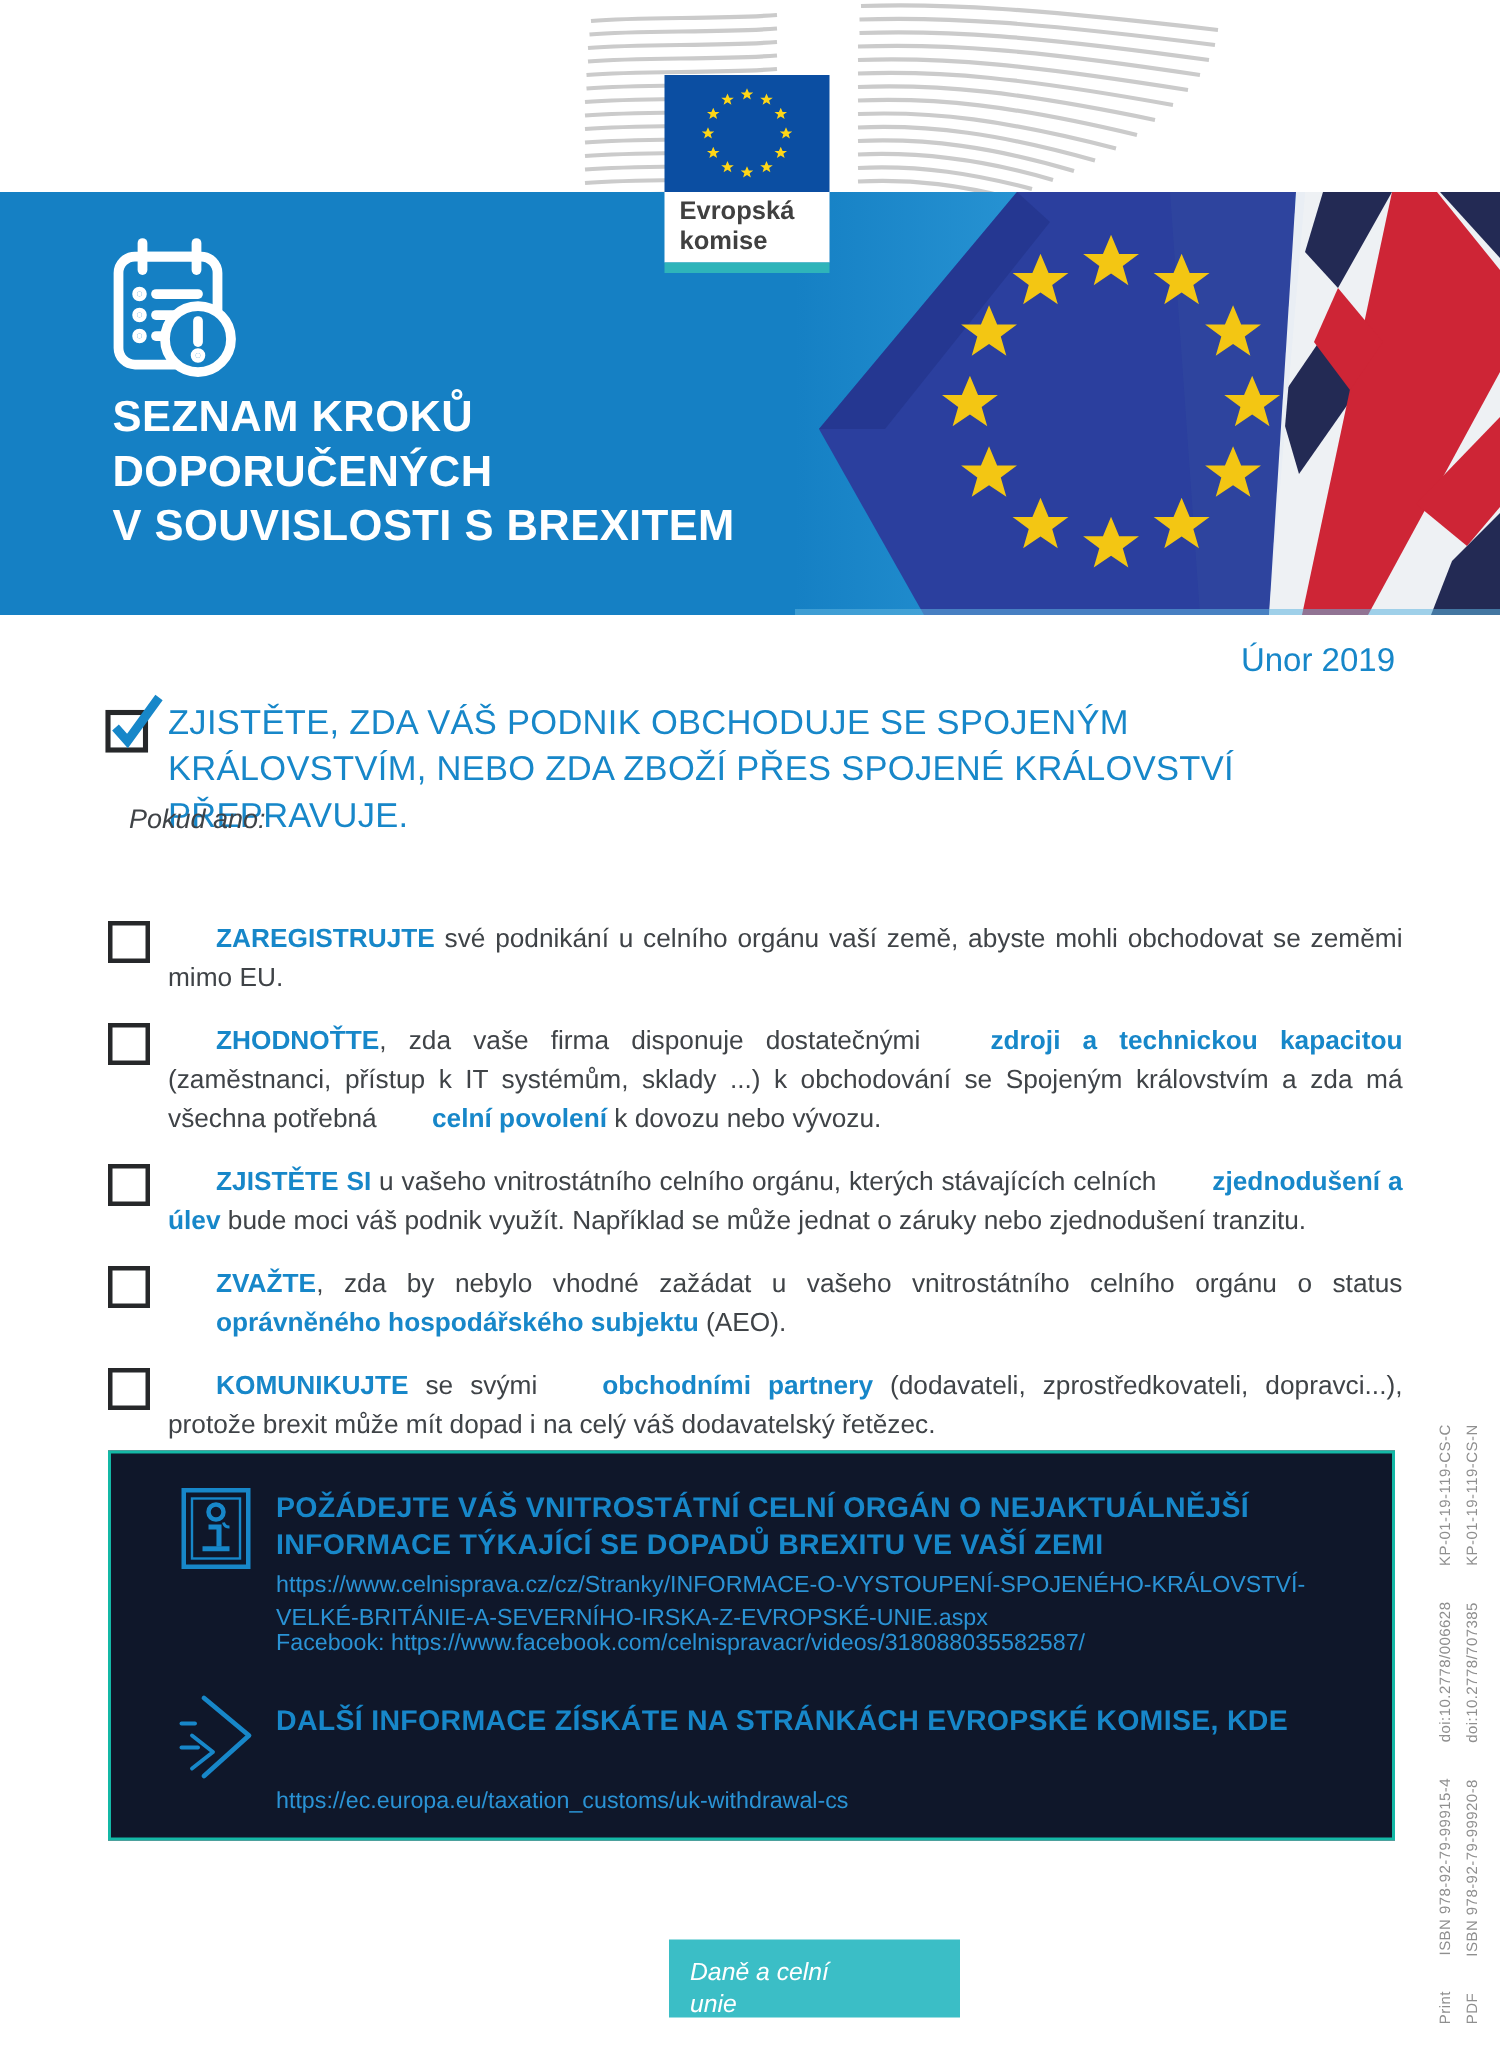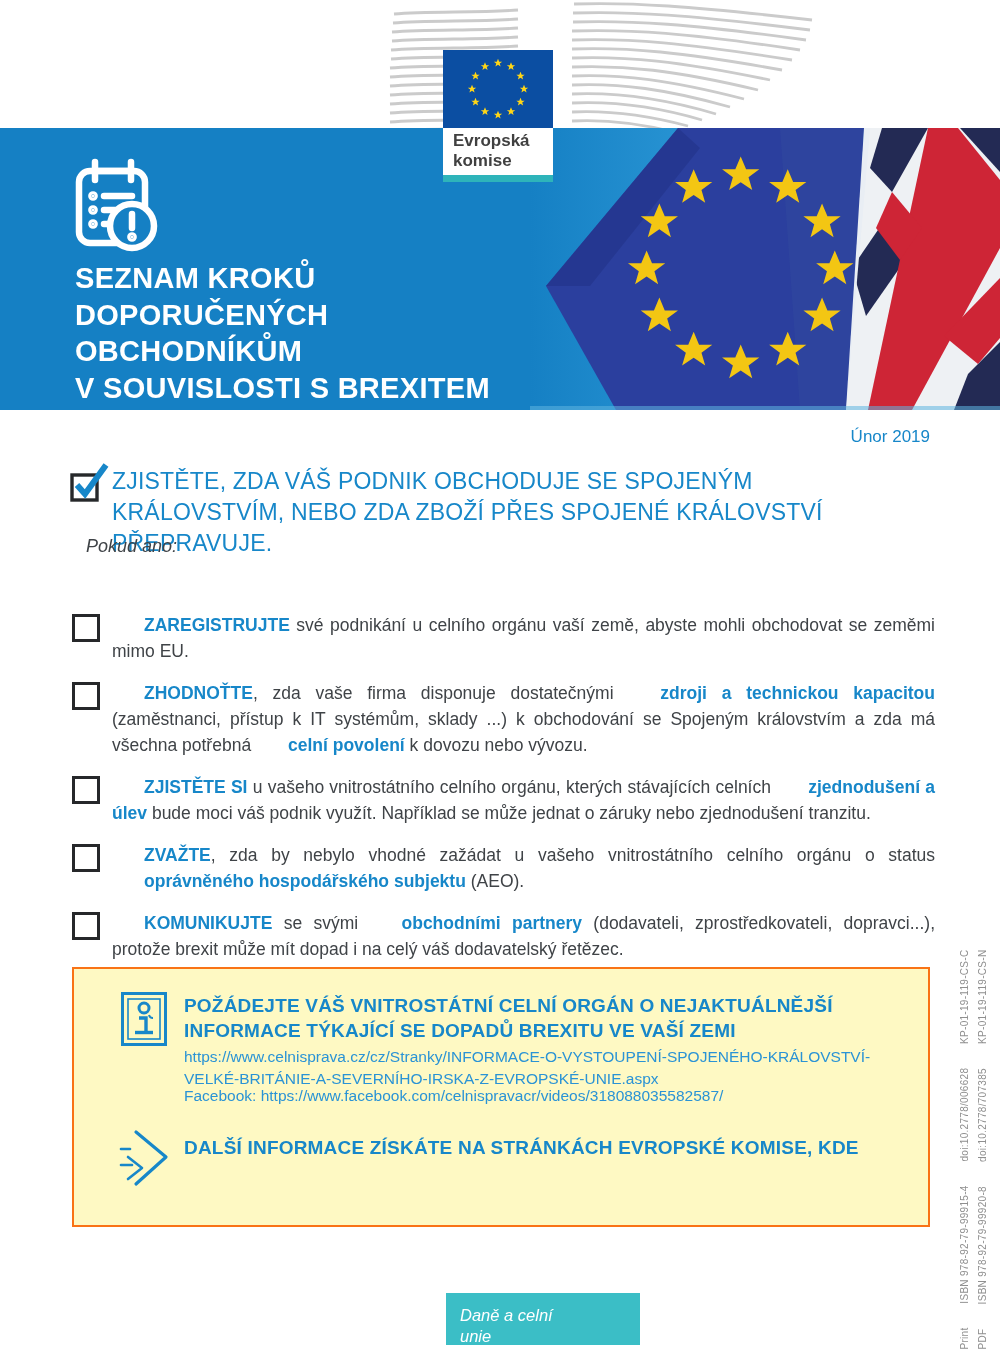--- a/index.html
+++ b/index.html
@@ -17,36 +17,36 @@
   .ec-logo-label { width:110px; box-sizing:border-box; background:#ffffff; color:#404040;
     font-size:17px; line-height:20px; font-weight:bold; padding:3px 0 4px 10px; }
   .ec-logo-teal { width:110px; height:7px; background:#2eb4ba; }
   
   .banner { position:absolute; left:0; top:128px; width:1000px; height:282px; background:#1580c4; }
   .banner-photo { position:absolute; left:530px; top:128px; width:470px; height:282px; }
   .banner-icon { position:absolute; left:68px; top:156px; }
   .banner-title { position:absolute; left:75px; top:260px; color:#ffffff; font-weight:bold;
     font-size:29px; line-height:36.5px; letter-spacing:0.3px; white-space:nowrap; }
   
-  .date { position:absolute; right:70px; top:427px; color:#1787c9; font-size:17px; }
+  .date { position:absolute; right:70px; top:427px; color:#1787c9; font-size:22px; }
   
   .intro-check { position:absolute; left:66px; top:458px; }
   .intro-heading { position:absolute; left:112px; top:466px; color:#1787c9; font-weight:normal;
     font-size:23px; line-height:31px; letter-spacing:0.2px; white-space:nowrap; }
   .condition { position:absolute; left:86px; top:536px; font-style:italic; font-size:18px; color:#3f4347; }
   
   .checklist { position:absolute; left:72px; top:612px; width:863px; }
   .check-item { position:relative; padding-left:40px; margin-bottom:16px; min-height:32px;
     text-align:justify; font-size:17.5px; line-height:26px; color:#3f4347; }
   .check-box { position:absolute; left:0; top:2px; width:22px; height:22px;
     border:3px solid #26282a; background:#ffffff; }
   .label, .strong { color:#1787c9; font-weight:bold;margin-left:32px; }
   
   .info-box { position:absolute; left:72px; top:967px; width:854px; height:256px;
-    border:2px solid #f97316; background:#fef9c3; }
+    border:2px solid #14b8a6; background:#0f172a; }
   .ib-icon1 { position:absolute; left:46px; top:22px; }
   .ib-h1 { position:absolute; left:110px; top:25px; }
   .ib-h  { color:#1787c9; font-weight:bold; font-size:19px; line-height:24.5px;
     letter-spacing:0.2px; white-space:nowrap; }
   .ib-link { color:#2a93d5; font-size:15.5px; line-height:22px; text-decoration:none; display:block; }
   .ib-link1 { position:absolute; left:110px; top:77px; width:700px; }
   .ib-link2 { position:absolute; left:110px; top:116px; }
   .ib-icon2 { position:absolute; left:44px; top:160px; }
   .ib-h2 { position:absolute; left:110px; top:167px; }
   .ib-link3 { position:absolute; left:110px; top:221px; }
@@ -191,21 +191,20 @@
     <line x1="36" y1="54" x2="64" y2="54"></line>
     <line x1="36" y1="68" x2="47" y2="68"></line>
     <circle cx="64" cy="70" r="22" fill="#1580c4"></circle>
     <line x1="64" y1="58" x2="64" y2="72"></line>
     <circle cx="64" cy="81" r="1.6" fill="#ffffff"></circle>
   </svg>
 
   <div class="banner-title">
     <div>SEZNAM KROKŮ</div>
     <div>DOPORUČENÝCH</div>
-    <div>OBCHODNÍKŮM</div>
     <div>V SOUVISLOSTI S BREXITEM</div>
   </div>
 
   <div class="date">Únor 2019</div>
 
   <svg class="intro-check" width="44" height="46" viewBox="0 0 44 46" fill="none">
     <rect x="6" y="17" width="25" height="25" stroke="#26282a" stroke-width="3.4"></rect>
     <path d="M11,27 L19,36 L40,7" stroke="#1787c9" stroke-width="6" fill="none"></path>
   </svg>
   <div class="intro-heading">
@@ -256,20 +255,21 @@
 
     <svg class="ib-icon2" width="56" height="58" viewBox="0 0 56 58" fill="none" stroke="#1787c9" stroke-linecap="round" stroke-linejoin="round">
       <path d="M3,20 L12,20" stroke-width="2.6"></path>
       <path d="M18,3 L48,28 L18,55" stroke-width="3.2"></path>
       <path d="M3,36 L14,36" stroke-width="2.6"></path>
       <path d="M10,28 L24,39 L10,50" stroke-width="2.6"></path>
     </svg>
     <div class="ib-h2 ib-h">
       <div>DALŠÍ INFORMACE ZÍSKÁTE NA STRÁNKÁCH EVROPSKÉ KOMISE, KDE</div>
     </div>
+    <a class="ib-link ib-link3">https://ec.europa.eu/taxation_customs/uk-withdrawal-cs</a>
   </div>
 
   <div class="footer-tag">
     <span>Daně a celní unie</span>
   </div>
 
   <div id="colophon-print" class="colophon-line">
     <span>Print</span>
       <span>ISBN 978-92-79-99915-4</span>
     <span>doi:10.2778/006628</span>

